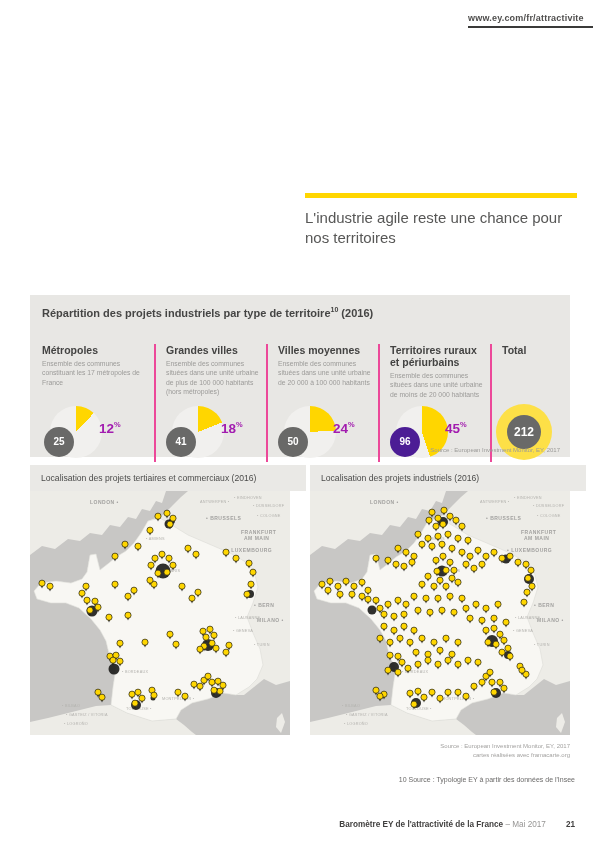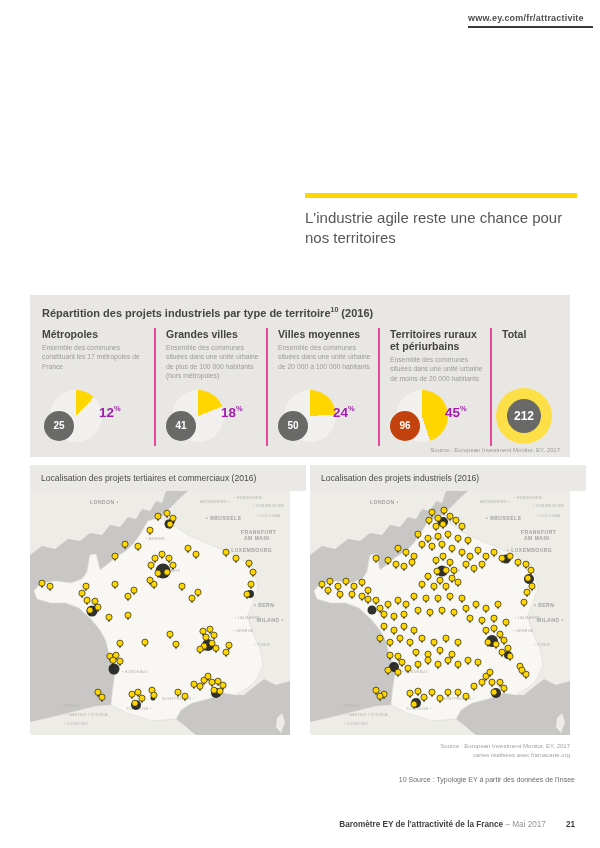--- a/index.html
+++ b/index.html
@@ -13,21 +13,21 @@
 
   
   .headline{position:absolute;left:305px;top:193px;width:272px;}
   .headline .bar{height:5px;width:100%;margin-bottom:10px;}
   .headline .txt{font-size:15px;line-height:1.35;color:#575756;}
 
   
   .panel{position:absolute;left:30px;top:295px;width:540px;height:162px;background:#e8e7e4;box-sizing:border-box;padding:11px 12px 14px 12px;}
   .panel-title{font-size:11px;font-weight:bold;color:#454544;}
   .panel-title sup{font-size:7px;}
-  .cols{display:flex;margin-top:9px;height:118px;}
+  .cols{display:flex;margin-top:25px;height:118px;}
   .col{position:relative;box-sizing:border-box;width:112px;padding:0 6px 0 10px;border-left:2px solid #ec4899;}
   .col:first-child{border-left:none;padding-left:0;}
   .col.total{width:68px;}
   .cat-name{font-size:10.5px;font-weight:bold;color:#434342;line-height:1.15;}
   .cat-desc{font-size:6.8px;color:#9c9b99;line-height:1.4;margin-top:3px;}
   .chart{position:absolute;left:8px;bottom:0;width:100px;height:58px;}
   .col:first-child .chart{left:0;}
   .pie{position:absolute;left:8px;top:2px;width:52px;height:52px;border-radius:50%;}
   .count-circle{position:absolute;left:2px;top:23px;width:30px;height:30px;border-radius:50%;
                 display:flex;align-items:center;justify-content:center;color:#fff;font-weight:bold;font-size:10px;}
@@ -111,21 +111,21 @@
           <div class="count-circle dark-bg" style="background: rgb(105, 105, 104);">50</div>
           <div class="pct"><span>24</span><sup>%</sup></div>
         </div>
       </div>
 
       <div class="col">
         <div class="cat-name">Territoires ruraux et périurbains</div>
         <div class="cat-desc">Ensemble des communes situées dans une unité urbaine de moins de 20 000 habitants</div>
         <div class="chart">
           <div class="pie" style="background: conic-gradient(rgb(255, 214, 0) 0deg, rgb(255, 214, 0) 45%, rgb(241, 240, 238) 0deg, rgb(241, 240, 238) 100%);"></div>
-          <div class="count-circle dark-bg" style="background: #c2410c;">96</div>
+          <div class="count-circle dark-bg" style="background: #4c1d95;">96</div>
           <div class="pct"><span>45</span><sup>%</sup></div>
         </div>
       </div>
 
       <div class="col total">
         <div class="cat-name">Total</div>
         <div class="total-chart accent-bg" style="background: #fde047;">
           <div class="total-inner dark-bg" style="background: rgb(105, 105, 104);">212</div>
         </div>
       </div>

